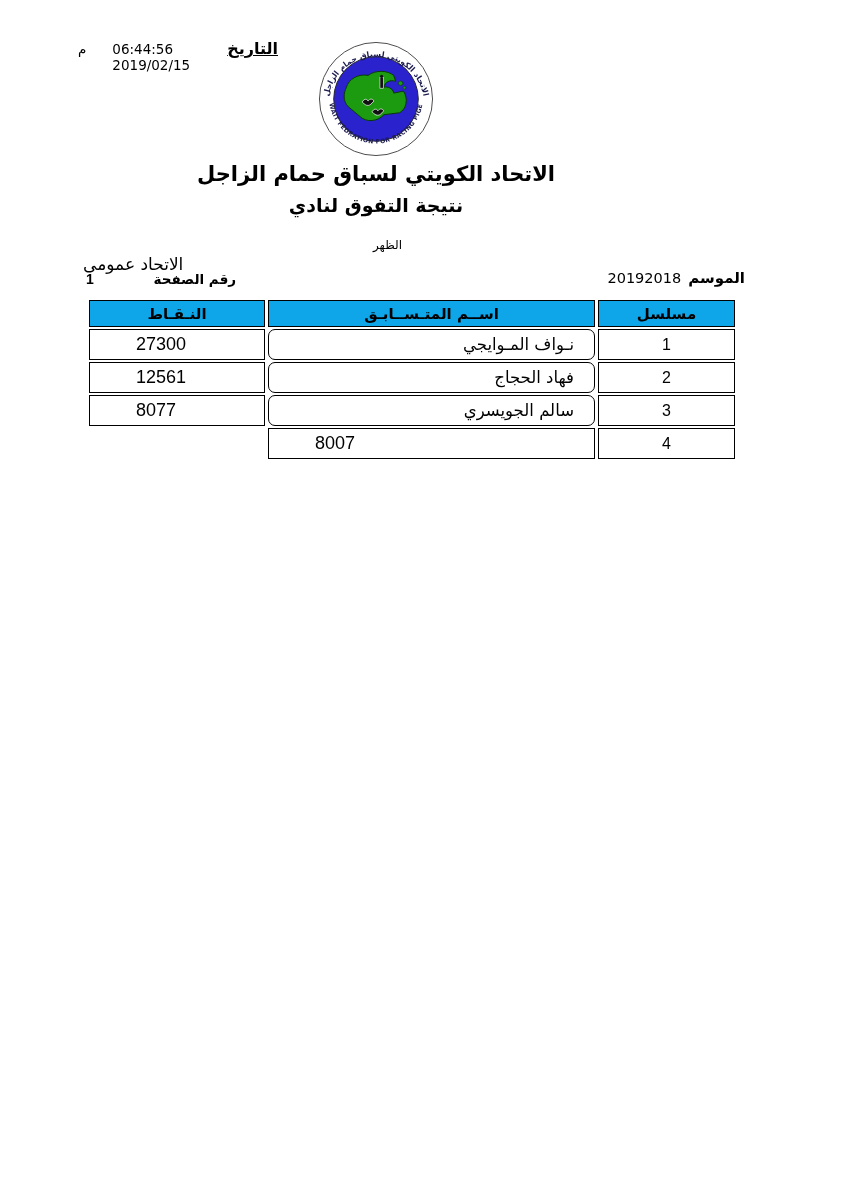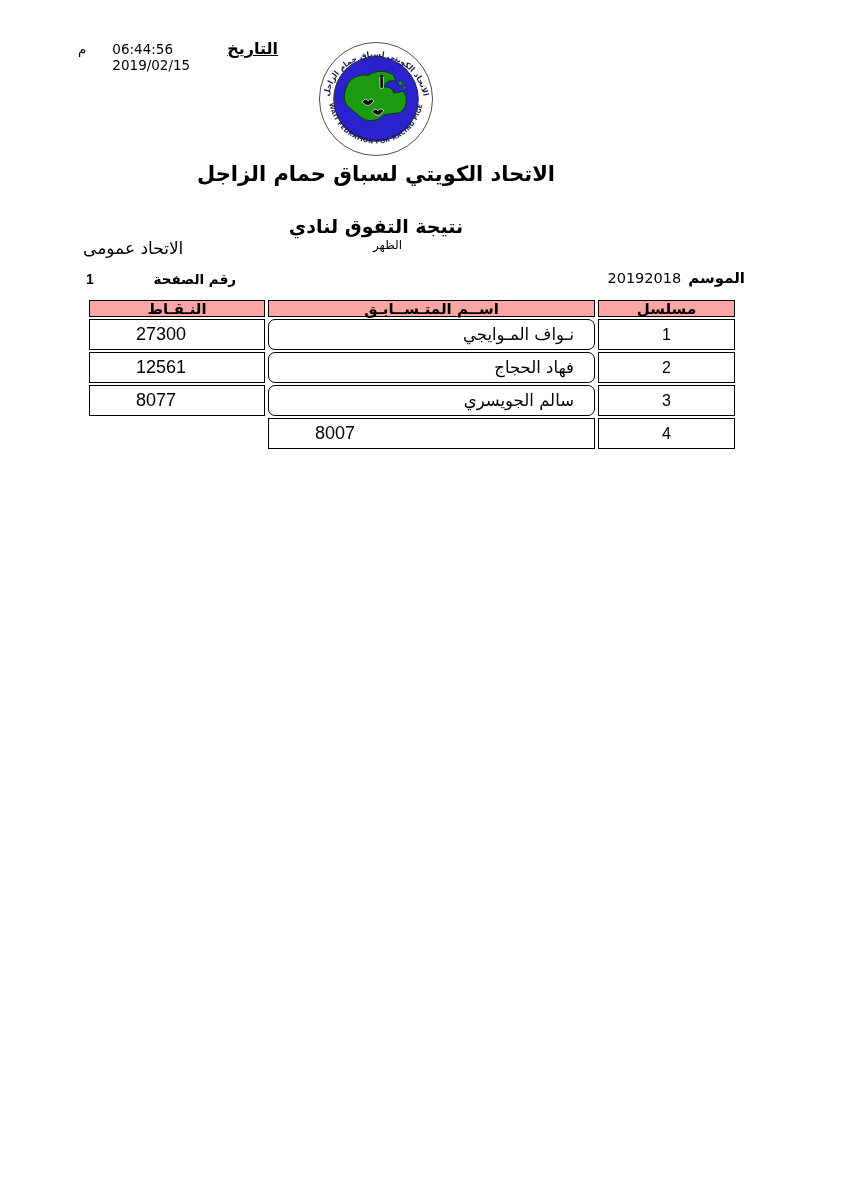--- a/index.html
+++ b/index.html
@@ -12,38 +12,38 @@
   .date-row { position:absolute; left:78px; top:39px; width:200px; display:flex; justify-content:space-between; align-items:baseline; direction:rtl; font-size:13.5px; }
   .date-label { font-weight:bold; font-size:16px;text-decoration:underline; }
   .ltr { direction:ltr; unicode-bidi:isolate;margin-left:26px; }
 
   
   .logo { position:absolute; left:317px; top:40px; width:118px; height:118px; }
 
   
   .title-block { position:absolute; left:0; top:158px; width:752px; text-align:center; direction:rtl; }
   .title-main { font-size:21px; font-weight:bold; line-height:32px; }
-  .title-sub  { font-size:19px; font-weight:bold; line-height:30px;margin-top:21px; }
+  .title-sub  { font-size:19px; font-weight:bold; line-height:30px; }
 
   
   .club-name { position:absolute; left:330px; top:238px; width:72px; text-align:right; font-size:12px; direction:rtl; }
-  .fed-type  { position:absolute; left:83px;  top:238px; font-size:17px; direction:rtl; }
+  .fed-type  { position:absolute; left:83px;  top:254px; font-size:17px; direction:rtl; }
 
   
   .season-group { position:absolute; right:103px; top:269px; display:flex; direction:rtl; align-items:baseline; gap:7px; }
   .season-label { font-weight:bold; font-size:15px;text-align:right; }
   .season-value { font-size:14.5px; }
   .pagenum-group { position:absolute; left:86px; top:271px; width:150px; display:flex; direction:rtl; justify-content:space-between; align-items:baseline; }
   .pagenum-label { font-weight:bold; font-size:13.5px; }
   .pagenum-value { font-weight:bold; font-size:14px; font-family:"Liberation Sans", sans-serif; }
 
   
   .results { position:absolute; left:88px; top:300px; width:647px; direction:rtl; display:grid; grid-template-columns:137px 327px 176px; gap:2px 3px; }
   .cell { border:1.6px solid #000; background:#fff; display:flex; align-items:center; justify-content:center; height:31px; }
-  .cell.head { background:#fca5a5; height:17px; font-weight:bold; font-size:15px; }
+  .cell.head { background:#0ea5e9; height:27px; font-weight:bold; font-size:15px; }
   .cell.serial { font-size:16px; font-family:"Liberation Sans", sans-serif; }
   .cell.name { justify-content:flex-start; padding:0 20px; font-size:16.5px;border-radius:7px; }
   .cell.points { justify-content:flex-start; padding:0 46px; font-size:18px; font-family:"Liberation Sans", sans-serif; direction:ltr; }
 </style>
 </head>
 <body>
 
 <div class="page">
 
   <div class="date-row">

